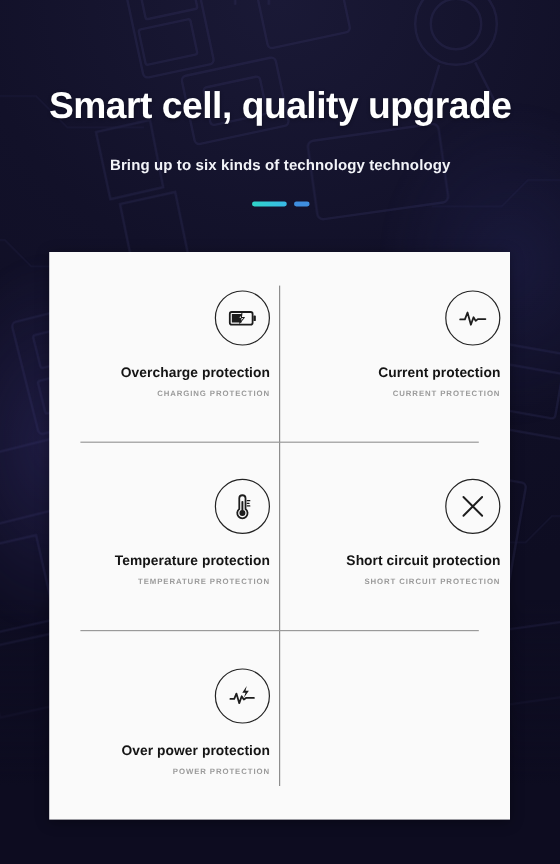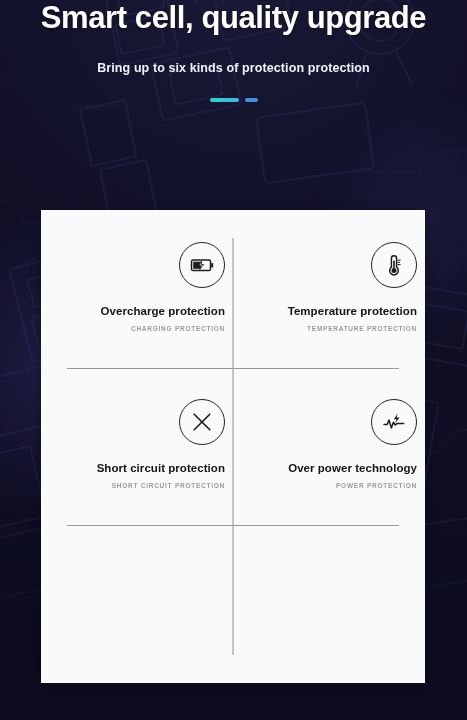--- a/index.html
+++ b/index.html
@@ -37,20 +37,21 @@
     background:radial-gradient(closest-side, rgba(44,46,104,.30), rgba(14,13,34,0) 75%);
   }
   .bg-bottom-fade{
     position:absolute; left:0; right:0; bottom:0; height:220px;
     background:linear-gradient(to bottom, rgba(14,13,34,0), #0d0c20 70%);
   }
 
   
   .header{
     position:relative;
+    padding-top:70px;
     text-align:center;
   }
   .hero-title{
     color:#ffffff;
     font-size:31px;
     font-weight:bold;
     letter-spacing:-0.4px;
     line-height:1.15;
     text-shadow:0 1px 3px rgba(0,0,0,.35);
   }
@@ -184,21 +185,21 @@
       </g>
     </svg>
   </div>
   <div class="bg-glow-l"></div>
   <div class="bg-glow-r"></div>
   <div class="bg-bottom-fade"></div>
 </div>
 
 <div class="header">
   <div class="hero-title">Smart cell, quality upgrade</div>
-  <div class="hero-sub">Bring up to six kinds of protection protection</div>
+  <div class="hero-sub">Bring up to six kinds of technology technology</div>
   <div class="hero-bars">
     <span class="bar-long"></span>
     <span class="bar-short"></span>
   </div>
 </div>
 
 <div class="card">
   <div class="grid">
     <div class="hline h1"></div>
     <div class="hline h2"></div>
@@ -209,20 +210,29 @@
           <rect x="2.5" y="8" width="19" height="10.5" rx="1.6" fill="none" stroke="#1d1d1d" stroke-width="1.5"></rect>
           <rect x="22.2" y="11" width="2" height="4.6" rx="0.7" fill="#1d1d1d"></rect>
           <path d="M4.2 9.7 L12.3 9.7 L12.3 16.8 L4.2 16.8 Z" fill="#1d1d1d"></path>
           <path d="M12.6 9.3 L9.6 13.4 L11.9 13.4 L10.7 17.4 L14.6 12.6 L12.1 12.6 Z" fill="#ffffff" stroke="#1d1d1d" stroke-width="0.9" stroke-linejoin="round"></path>
         </svg>
       </div>
       <div class="cell-title">Overcharge protection</div>
       <div class="cell-sub">CHARGING PROTECTION</div>
     </div>
 
+    <div class="cell">
+      <div class="icon-ring">
+        <svg width="26" height="26" viewBox="0 0 26 26" xmlns="http://www.w3.org/2000/svg">
+          <path d="M2.5 14.2 L6.4 14.2 L8.6 8.4 L11.4 18.6 L13.6 12.4 L15.4 15.4 L17.2 13.9 L23.5 13.9" fill="none" stroke="#1d1d1d" stroke-width="1.5" stroke-linecap="round" stroke-linejoin="round"></path>
+        </svg>
+      </div>
+      <div class="cell-title">Current protection</div>
+      <div class="cell-sub">CURRENT PROTECTION</div>
+    </div>
 
     <div class="cell">
       <div class="icon-ring">
         <svg width="26" height="26" viewBox="0 0 26 26" xmlns="http://www.w3.org/2000/svg">
           <path d="M10.4 15.2 L10.4 6.3 a2.6 2.6 0 0 1 5.2 0 L15.6 15.2 a4.3 4.3 0 1 1 -5.2 0 Z" fill="none" stroke="#1d1d1d" stroke-width="1.5"></path>
           <circle cx="13" cy="18.4" r="2.5" fill="#1d1d1d"></circle>
           <rect x="12.2" y="8.4" width="1.6" height="8.6" rx="0.8" fill="#1d1d1d"></rect>
           <path d="M17 8.2 L19.2 8.2 M17 10.4 L18.6 10.4 M17 12.6 L19.2 12.6" stroke="#1d1d1d" stroke-width="1" stroke-linecap="round"></path>
         </svg>
       </div>
@@ -240,18 +250,18 @@
       <div class="cell-sub">SHORT CIRCUIT PROTECTION</div>
     </div>
 
     <div class="cell">
       <div class="icon-ring">
         <svg width="26" height="26" viewBox="0 0 26 26" xmlns="http://www.w3.org/2000/svg">
           <path d="M3 15.4 L6.2 15.4 L8 11 L10.4 19 L12.4 13.2 L14.2 16 L16 14.6 L22.6 14.6" fill="none" stroke="#1d1d1d" stroke-width="1.5" stroke-linecap="round" stroke-linejoin="round"></path>
           <path d="M16.6 4.6 L12.9 10.2 L15.6 10.2 L14.2 14.4 L18.4 8.6 L15.6 8.6 Z" fill="#1d1d1d"></path>
         </svg>
       </div>
-      <div class="cell-title">Over power technology</div>
+      <div class="cell-title">Over power protection</div>
       <div class="cell-sub">POWER PROTECTION</div>
     </div>
 
   </div>
 </div>
 
 </body></html>

